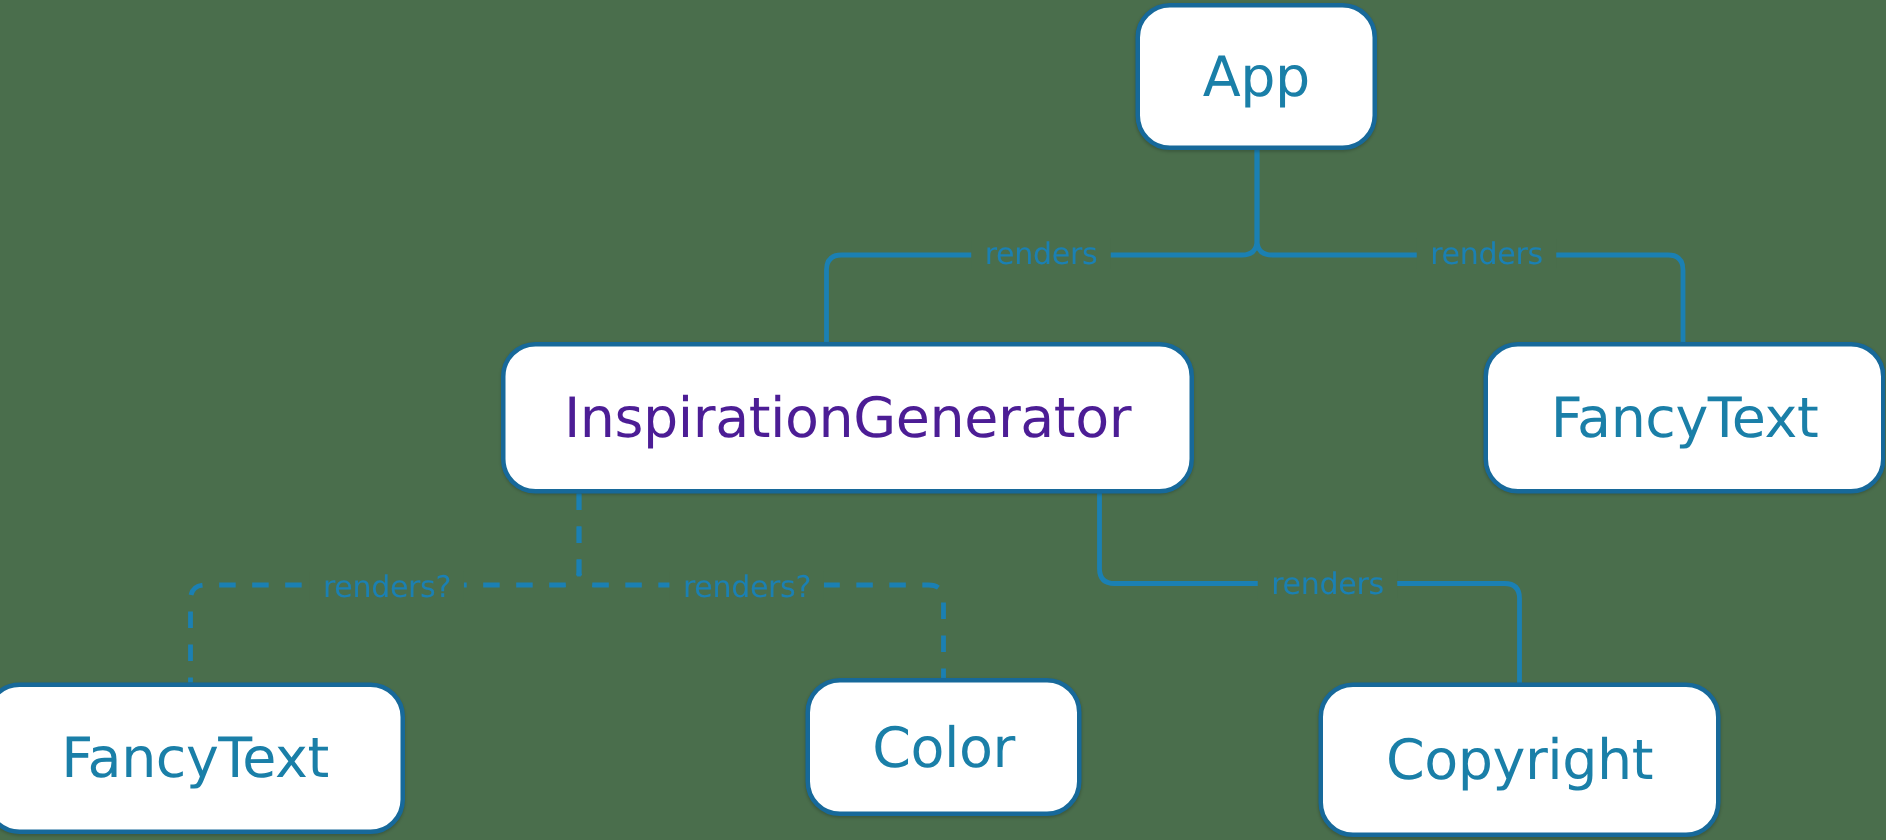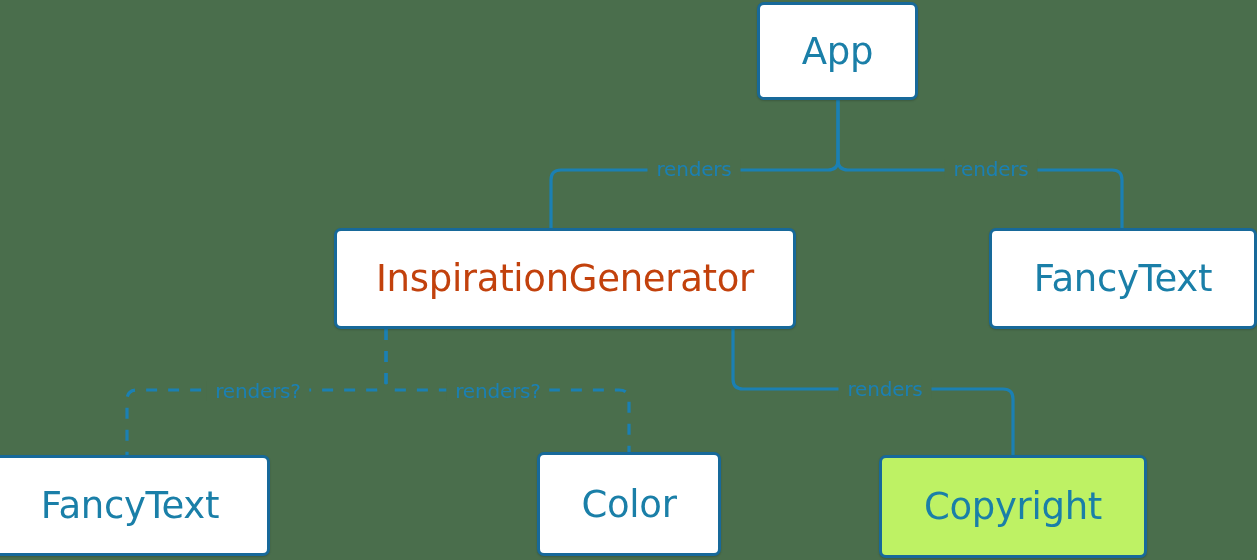--- a/index.html
+++ b/index.html
@@ -43,21 +43,21 @@
     white-space: nowrap;
     transform: translate(-50%, -50%);
     background: #4a6e4c;
     padding: 0 9px;
     line-height: 1;
   }
   .node {
     position: absolute;
     background: #ffffff;
     border: 3.2px solid #17699a;
-    border-radius: 7px;
+    border-radius: 23px;
     box-sizing: border-box;
     display: flex;
     align-items: center;
     justify-content: center;
     color: #1a7fa8;
     font-size: 37px;
     font-weight: 400;
     letter-spacing: -0.3px;
     white-space: nowrap;
     box-shadow: 0 1px 2px rgba(0,0,0,0.18);
@@ -80,29 +80,29 @@
       <div class="edge-label" style="left: 694px; top: 169px; color: rgb(27, 128, 179); background: rgb(74, 110, 76);">renders</div>
       <div class="edge-label" style="left: 991px; top: 169px; color: rgb(27, 128, 179); background: rgb(74, 110, 76);">renders</div>
       <div class="edge-label" style="left: 258px; top: 391px; color: rgb(27, 128, 179); background: rgb(74, 110, 76);">renders?</div>
       <div class="edge-label" style="left: 498px; top: 391px; color: rgb(27, 128, 179); background: rgb(74, 110, 76);">renders?</div>
       <div class="edge-label" style="left: 885px; top: 389px; color: rgb(27, 128, 179); background: rgb(74, 110, 76);">renders</div>
     </div>
   <div id="nodes-group">
       <div class="node" style="left: 757px; top: 2px; width: 161px; height: 98px; background: rgb(255, 255, 255); border-color: rgb(23, 105, 154); color: rgb(26, 127, 168);">
         <span>App</span>
       </div>
-      <div class="node" style="left: 334px; top: 228px; width: 462px; height: 101px; background: rgb(255, 255, 255); border-color: rgb(23, 105, 154); color: #c2410c;">
+      <div class="node" style="left: 334px; top: 228px; width: 462px; height: 101px; background: rgb(255, 255, 255); border-color: rgb(23, 105, 154); color: #4c1d95;">
         <span>InspirationGenerator</span>
       </div>
       <div class="node" style="left: 989px; top: 228px; width: 268px; height: 101px; background: rgb(255, 255, 255); border-color: rgb(23, 105, 154); color: rgb(26, 127, 168);">
         <span>FancyText</span>
       </div>
       <div class="node" style="left: -10px; top: 455px; width: 280px; height: 101px; background: rgb(255, 255, 255); border-color: rgb(23, 105, 154); color: rgb(26, 127, 168);">
         <span>FancyText</span>
       </div>
-      <div class="node" style="left: 537px; top: 452px; width: 184px; height: 104px; background: rgb(255, 255, 255); border-color: rgb(23, 105, 154); color: rgb(26, 127, 168);">
+      <div class="node" style="left: 537px; top: 452px; width: 184px; height: 92px; background: rgb(255, 255, 255); border-color: rgb(23, 105, 154); color: rgb(26, 127, 168);">
         <span>Color</span>
       </div>
-      <div class="node" style="left: 879px; top: 455px; width: 268px; height: 103px; background: #bef264; border-color: rgb(23, 105, 154); color: rgb(26, 127, 168);">
+      <div class="node" style="left: 879px; top: 455px; width: 268px; height: 103px; background: #ffffff; border-color: rgb(23, 105, 154); color: rgb(26, 127, 168);">
         <span>Copyright</span>
       </div>
     </div>
 </div>
 
 </body></html>

